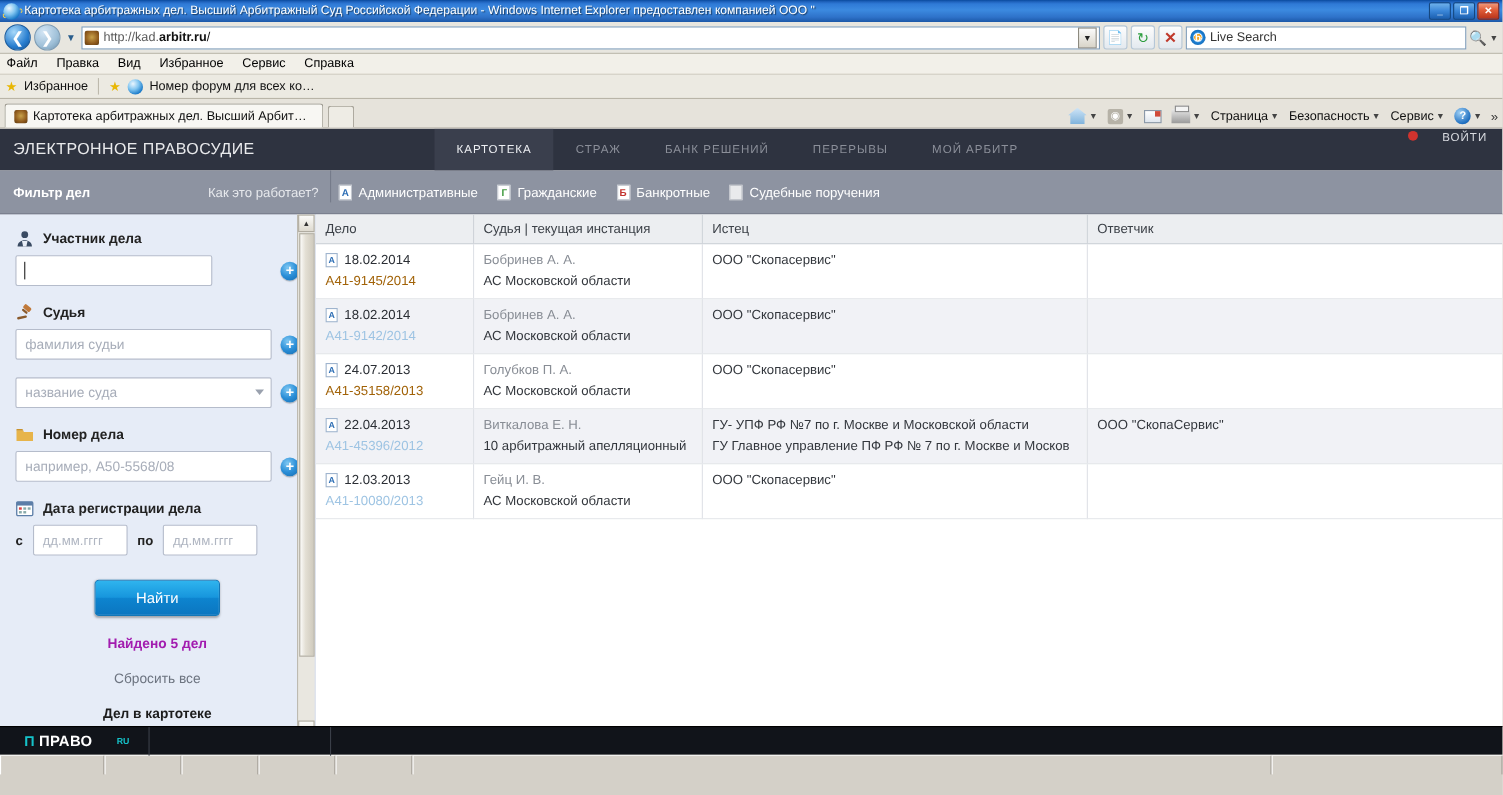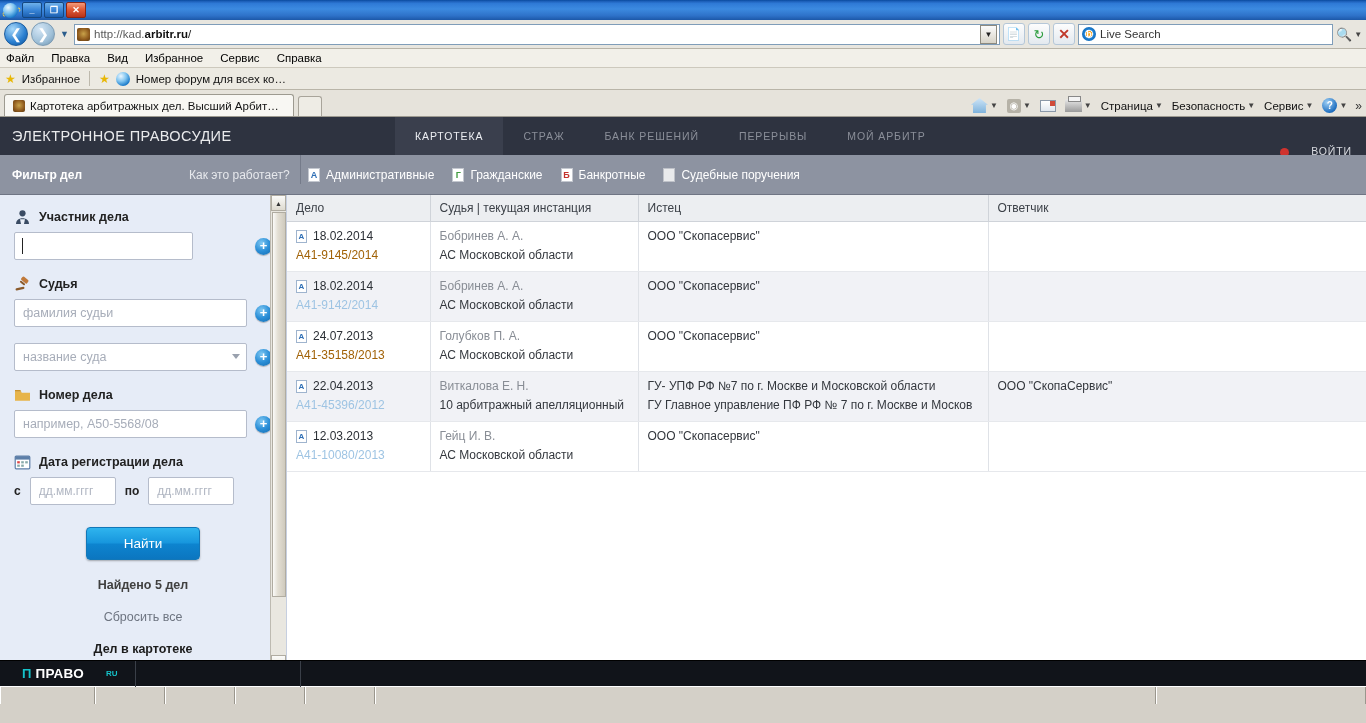--- a/index.html
+++ b/index.html
@@ -180,21 +180,21 @@
   }
   .site-nav { display: flex; align-items: stretch; height: 38px; flex: 1; }
   .navitem {
     display: flex; align-items: center; justify-content: center;
     font-size: 10.5px; letter-spacing: .9px; color: #8b8f99;
     padding: 0 20px; white-space: nowrap;
   }
   .navitem.active { background: #3a3f4d; color: #eceef2; }
   .login {
     position: absolute; right: 14px; top: 2px; height: 38px;
-    display: flex; align-items: flex-end; gap: 22px;
+    display: flex; align-items: flex-start; gap: 22px;
     font-size: 10.5px; letter-spacing: .9px; color: #d9dbe0;
   }
   .login .dot { width: 9px; height: 9px; border-radius: 50%; background: #d0332e; }
 
   .subbar {
     height: 40px; background: #8d93a1;
     display: flex; align-items: center; position: relative;
     border-bottom: 1px solid #6f7584;
   }
   .subbar .filter-title { color: #fff; font-size: 12px; font-weight: bold; padding-left: 12px; }
@@ -254,21 +254,21 @@
   }
   .dinput::placeholder { color: #b0b6c2; }
   .findbtn {
     display: block; margin: 22px auto 0 auto;
     width: 114px; height: 33px; border: 1px solid #1277b8; border-radius: 4px;
     background: linear-gradient(to bottom, #2fb4ee 0%, #1796dd 48%, #0d84cf 52%, #0b76c0 100%);
     color: #fff; font-size: 13.5px; font-family: "Liberation Sans", sans-serif;
     box-shadow: 0 1px 2px rgba(0,0,0,.3);
   }
   .found {
-    text-align: center; font-size: 12.5px; font-weight: bold; color: #404040; margin-top: 18px;
+    text-align: center; font-size: 12.5px; font-weight: bold; color: #a21caf; margin-top: 18px;
   }
   .reset { text-align: center; font-size: 12.5px; color: #6d7480; margin-top: 18px; }
   .incard { text-align: center; font-size: 12.5px; font-weight: bold; color: #1c1c1c; margin-top: 18px; }
 
   .sb-scroll {
     position: absolute; right: 0; top: 0; width: 16px; height: 476px;
     background: #e9e7e0; border-left: 1px solid #bdbab1;
     display: flex; flex-direction: column; justify-content: space-between;
   }
   .sb-arrow {
@@ -333,20 +333,21 @@
     height: 18px; background: #d4d0c8; display: flex; align-items: stretch;
     border-top: 1px solid #fff;
   }
   .sb-cell { border-right: 1px solid #9a968d; border-left: 1px solid #fff; }
 </style>
 </head>
 <body>
 
 <div class="titlebar">
   <div class="ie-logo"></div>
+  <div class="title-text">Картотека арбитражных дел. Высший Арбитражный Суд Российской Федерации - Windows Internet Explorer предоставлен компанией ООО "</div>
   <div class="winbtns">
     <div class="winbtn">_</div>
     <div class="winbtn">❐</div>
     <div class="winbtn close">✕</div>
   </div>
 </div>
 
 <div class="addrbar">
   <div class="navbtn back">❮</div>
   <div class="navbtn fwd">❯</div>

